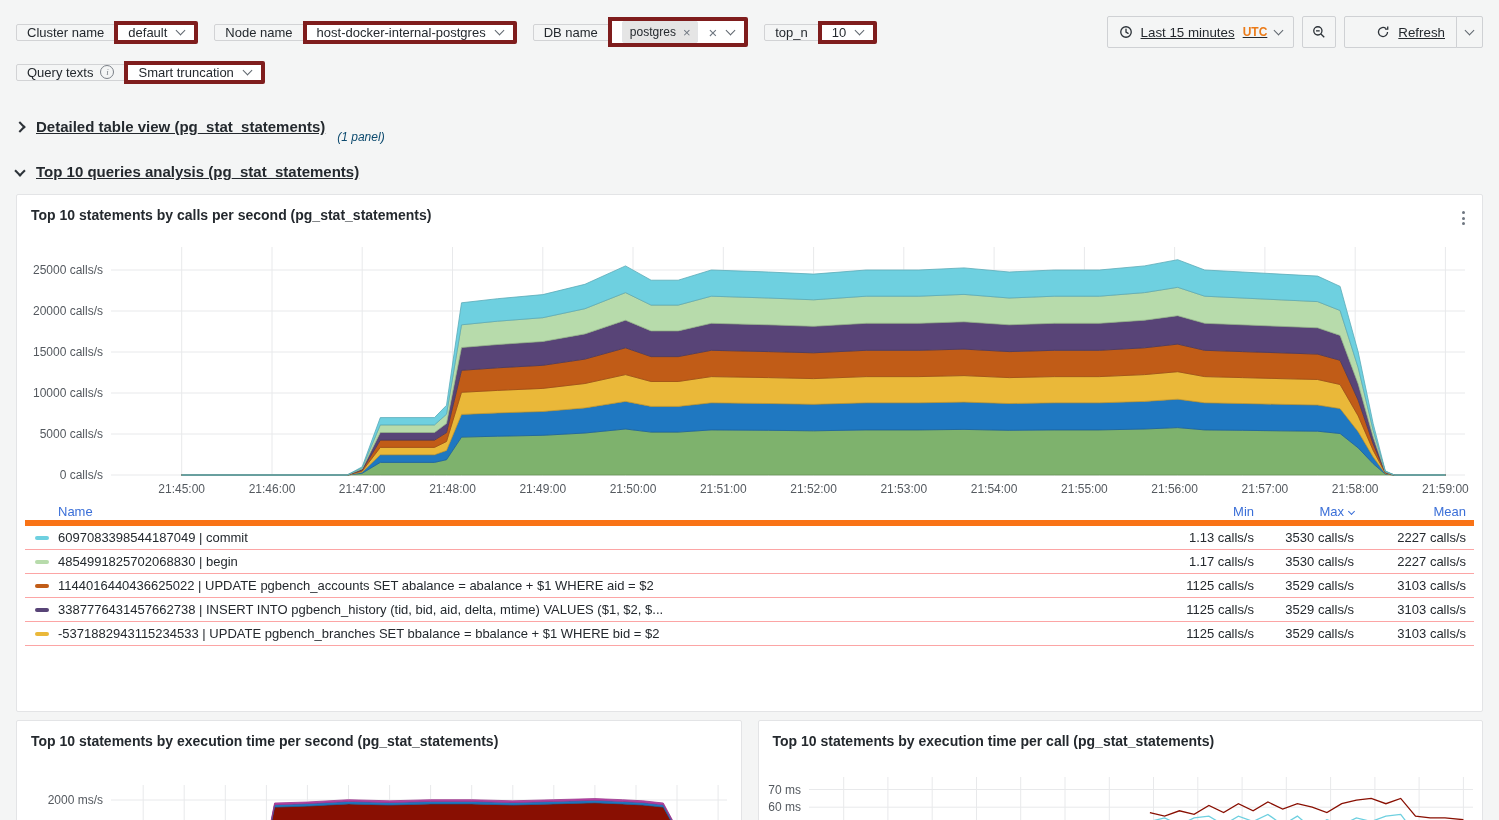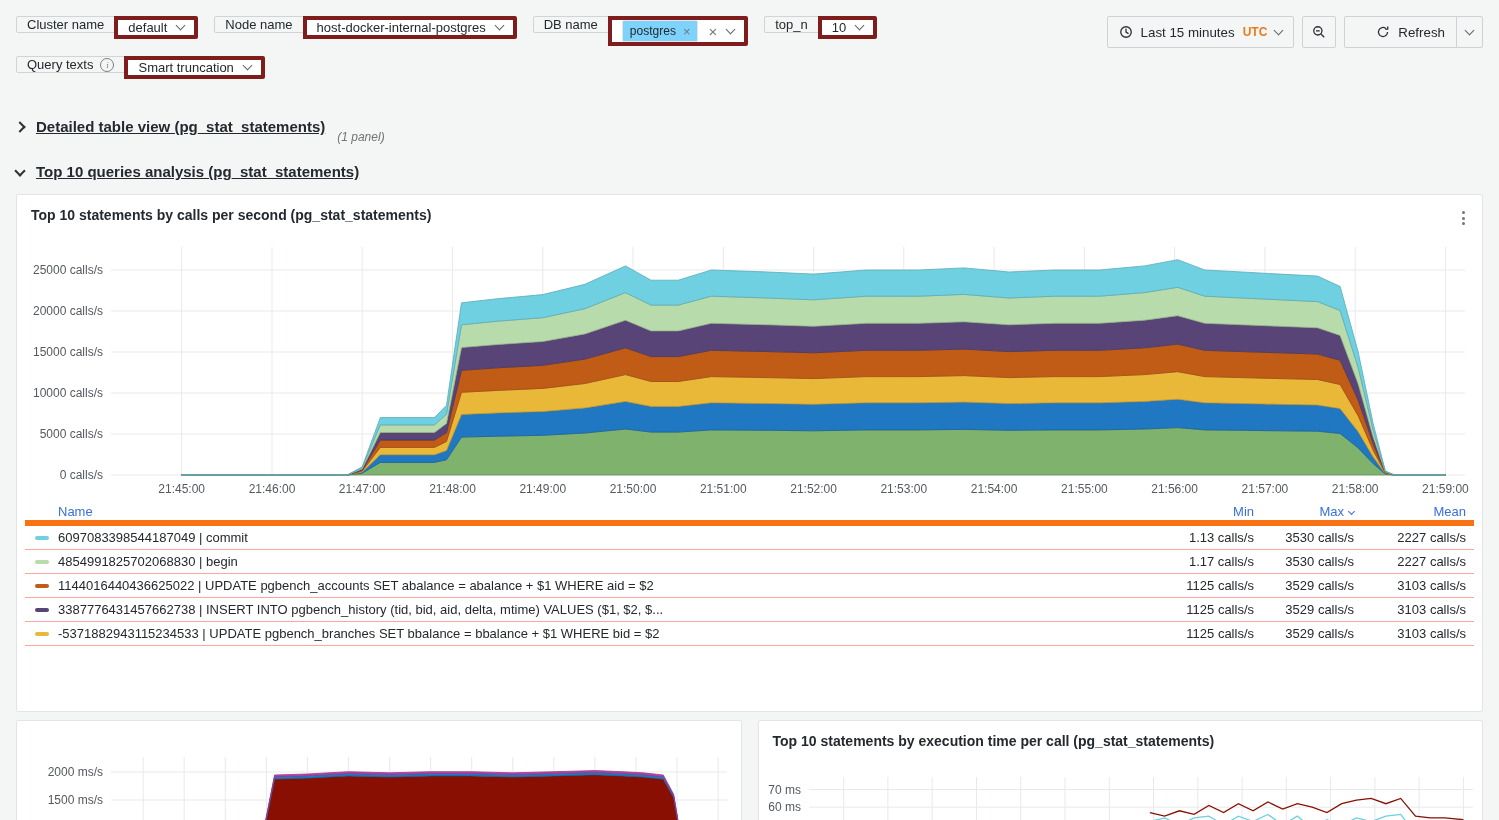--- a/index.html
+++ b/index.html
@@ -5,70 +5,70 @@
   * { box-sizing: border-box; }
   html,body { margin:0; padding:0; }
   body {
     width:1499px; height:820px; overflow:hidden;
     background:#f4f5f5; color:#24292e;
     font-family:"Liberation Sans", sans-serif; font-size:13px;
   }
   
   .toolbar-row { display:flex; align-items:center; margin:16px 16px 0; gap:16px; }
   .toolbar-row.second { margin-top:8px; }
-  .control { display:flex; align-items:flex-start; height:32px; }
+  .control { display:flex; align-items:center; height:32px; }
   .control-label {
     display:flex; align-items:center; gap:7px; padding:0 10px;
     background:#f4f5f5; border:1px solid #d2d3d5; border-radius:2px 0 0 2px;
     white-space:nowrap;
   }
   .control-value {
     display:flex; align-items:center; gap:10px; padding:0 10px;
     background:#fff; border:4px solid #7f1d1d; margin-left:-1px;
     border-radius:0 2px 2px 0; white-space:nowrap; cursor:pointer;
   }
   .chev {
     display:inline-block; width:7px; height:7px;
     border-right:1.6px solid #5f666e; border-bottom:1.6px solid #5f666e;
     transform:rotate(45deg); margin-top:-4px;
   }
   .chev.lg { width:8px; height:8px; border-width:2px; border-color:#2c3238; margin-top:-2px;}
   .chev.right { transform:rotate(-45deg); margin-top:0; }
   .chev.sm { width:5px; height:5px; border-width:1.5px; border-color:var(--accent,#3a6fd8); margin:0 0 2px 5px; }
   .tag {
     display:inline-flex; align-items:center; gap:7px;
-    background:#7dd3fc; border:1px solid #e4e5e7; border-radius:2px;
+    background:#e5e5e5; border:1px solid #e4e5e7; border-radius:2px;
     padding:3px 7px; font-size:12px;
   }
   .x-glyph::after { content:"×"; color:#6e7680; font-size:13px; line-height:1; }
   .x-glyph { cursor:pointer; display:inline-flex; }
   .x-glyph.big::after { font-size:15px; }
   .info-icon {
     width:14px; height:14px; border:1px solid #7a8087; border-radius:50%;
     color:#7a8087; display:inline-flex; align-items:center; justify-content:center;
     font-size:9px; font-family:"Liberation Serif", serif; font-style:italic; cursor:pointer;
   }
   .info-icon::after { content:"i"; }
-  .right-group { margin-left:auto; display:flex; align-items:center; gap:8px; }
+  .right-group { margin-left:auto; display:flex; align-items:center; gap:8px;text-decoration:underline; }
   .btn {
     display:flex; align-items:center; gap:8px; height:32px; padding:0 11px;
     background:#f4f5f5; border:1px solid #cfd1d4; border-radius:2px;
     color:#24292e; cursor:pointer; white-space:nowrap;
   }
   .btn .icon { width:14px; height:14px; color:#2c3238; }
   .btn.square { padding:0 9px; }
   .utc { color:var(--utc,#eb7b18); font-size:12px; font-weight:bold; }
   .split { display:flex; }
   .split .btn:first-child { border-radius:2px 0 0 2px;padding-left:31px; }
   .split .btn:last-child { border-radius:0 2px 2px 0; margin-left:-1px; padding:0 9px; }
   
   .section { display:flex; align-items:center; gap:12px; margin:22px 16px 0; cursor:pointer; }
   .section.second { margin-top:18px; }
   .section-title { font-size:15px; font-weight:bold; line-height:20px;text-decoration:underline; }
-  .section-meta { font-size:12px; font-style:italic; color:#737373;margin-top:20px; }
+  .section-meta { font-size:12px; font-style:italic; color:#0c4a6e;margin-top:20px; }
   
   .panel {
     background:#fff; border:1px solid #e3e4e6; border-radius:2px; position:relative;
   }
   .panel-main { margin:12px 16px 0; padding:6px 8px 2px; height:518px; }
   .panel-title { font-size:14px; font-weight:bold; padding:4px 6px; line-height:20px; cursor:pointer; }
   .kebab-icon { position:absolute; top:13px; right:14px; display:flex; flex-direction:column; gap:2.5px; padding:3px; cursor:pointer; }
   .kebab-icon i { width:3px; height:3px; border-radius:50%; background:#6e7680; }
   .chart-wrap { margin-top:12px; }
   svg text { font-family:"Liberation Sans", sans-serif; font-size:12px; fill:#54595f; }
@@ -287,20 +287,21 @@
           <span class="lcol-min">1125 calls/s</span>
           <span class="lcol-max">3529 calls/s</span>
           <span class="lcol-mean">3103 calls/s</span>
         </div>
       </div>
   </div>
 </div>
 
 <div class="bottom-row">
   <div class="panel half">
+    <div class="panel-title">Top 10 statements by execution time per second (pg_stat_statements)</div>
     <div class="chart-wrap" id="chart-exec-sec"><svg width="709" height="200" viewBox="0 0 709 200">
           <line x1="118.2" y1="18" x2="118.2" y2="145" stroke="#e8e9eb" stroke-width="1"></line>
           <line x1="159.2" y1="18" x2="159.2" y2="145" stroke="#e8e9eb" stroke-width="1"></line>
           <line x1="200.3" y1="18" x2="200.3" y2="145" stroke="#e8e9eb" stroke-width="1"></line>
           <line x1="241.4" y1="18" x2="241.4" y2="145" stroke="#e8e9eb" stroke-width="1"></line>
           <line x1="282.4" y1="18" x2="282.4" y2="145" stroke="#e8e9eb" stroke-width="1"></line>
           <line x1="323.5" y1="18" x2="323.5" y2="145" stroke="#e8e9eb" stroke-width="1"></line>
           <line x1="364.6" y1="18" x2="364.6" y2="145" stroke="#e8e9eb" stroke-width="1"></line>
           <line x1="405.6" y1="18" x2="405.6" y2="145" stroke="#e8e9eb" stroke-width="1"></line>
           <line x1="446.7" y1="18" x2="446.7" y2="145" stroke="#e8e9eb" stroke-width="1"></line>

